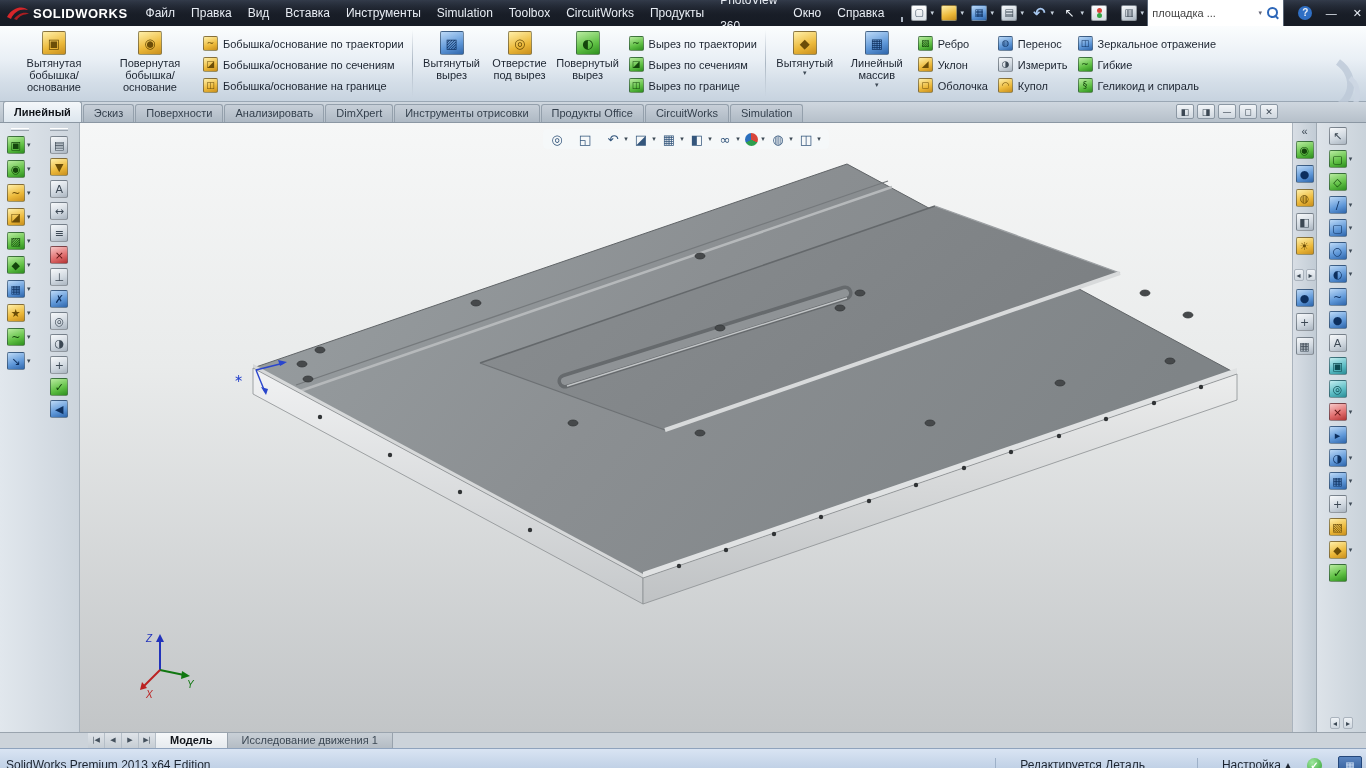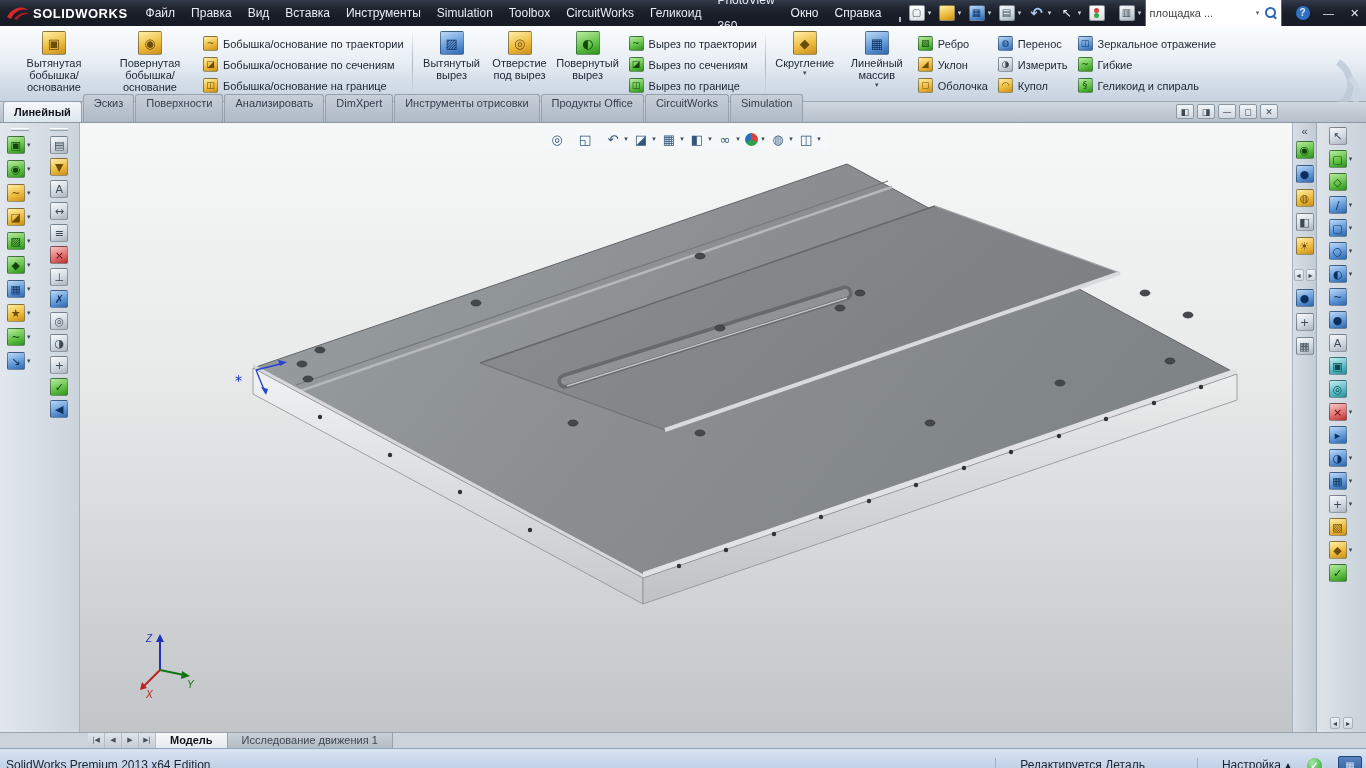--- a/index.html
+++ b/index.html
@@ -56,21 +56,21 @@
 .rbtn-lg .icon24{margin-bottom:2px;}
 .rbtn-lg .drop{margin-top:1px;}
 .w92{width:96px;}.w70{width:72px;}.w62{width:64px;}
 .rstack{display:flex;flex-direction:column;justify-content:flex-start;padding-top:5px;}
 .rbtn-sm{display:flex;align-items:center;gap:5px;font-size:11px;color:#1c2430;padding:1px 5px;height:21px;white-space:nowrap;}
 .ribbon-logo{position:absolute;right:2px;top:28px;width:44px;height:70px;opacity:.8;}
 
 
 .cmdtabs{position:absolute;top:102px;left:0;right:0;height:21px;background:linear-gradient(#cfd7df,#b6c0ca);border-bottom:1px solid #8b97a3;display:flex;align-items:flex-end;padding-left:3px;}
 .ctab-row{display:flex;align-items:flex-end;height:21px;}
-.ctab{padding:0 10px;font-size:11px;color:#333f4c;border:1px solid #94a0ac;border-bottom:none;background:linear-gradient(#c7cfd8,#aeb9c4);margin-right:1px;border-radius:3px 3px 0 0;height:28px;line-height:17px;}
+.ctab{padding:0 10px;font-size:11px;color:#333f4c;border:1px solid #94a0ac;border-bottom:none;background:linear-gradient(#c7cfd8,#aeb9c4);margin-right:1px;border-radius:3px 3px 0 0;height:18px;line-height:17px;}
 .ctab.s-active{background:linear-gradient(#f4f7fa,#dde6ee);font-weight:bold;color:#10141a;height:21px;line-height:20px;}
 .cm-controls{margin-left:auto;margin-right:88px;display:flex;gap:3px;align-items:center;padding-bottom:3px;}
 .cm-btn{width:18px;height:15px;border:1px solid #8b97a3;border-radius:2px;background:linear-gradient(#f2f5f8,#cfd7df);display:flex;align-items:center;justify-content:center;font-size:9px;color:#3c4854;}
 
 
 .main{position:absolute;top:123px;left:0;right:0;height:609px;}
 .left-tools{position:absolute;left:0;top:0;bottom:0;width:80px;background:linear-gradient(90deg,#e1e7ed,#ccd4dc);border-right:1px solid #a8b2bc;display:flex;}
 .tool-col{width:40px;display:flex;flex-direction:column;align-items:center;padding-top:5px;}
 .grip{width:18px;height:3px;border-top:1px solid #fff;border-bottom:1px solid #9aa4ae;margin-bottom:5px;}
 .tool-btn{display:flex;align-items:center;margin-bottom:6px;}
@@ -125,21 +125,21 @@
     <nav class="menus">
 
     <div class="menu-item">Файл</div>
         <div class="menu-item">Правка</div>
         <div class="menu-item">Вид</div>
         <div class="menu-item">Вставка</div>
         <div class="menu-item">Инструменты</div>
         <div class="menu-item">Simulation</div>
         <div class="menu-item">Toolbox</div>
         <div class="menu-item">CircuitWorks</div>
-        <div class="menu-item">Геликоид</div>
+        <div class="menu-item">Продукты</div>
         <div class="menu-item">PhotoView 360</div>
         <div class="menu-item">Окно</div>
         <div class="menu-item">Справка</div>
       </nav>
     <span class="pin"></span>
     <div class="qat">
 
         <div class="qat-btn">
           <span class="ic icon16 s-light">
             <span class="glyph">▢</span>
@@ -265,21 +265,21 @@
         <div class="rbtn-sm">
             <span class="ic icon15 s-green">◫</span>
             <span>Вырез по границе</span>
           </div>
       </div>
     </div>
     <div class="rsep"></div>
     <div class="rgroup">
       <div class="rbtn-lg w70">
         <span class="ic icon24 s-gold">◆</span>
-        <span>Скругление</span>
+        <span>Вытянутый</span>
         <span class="drop">▾</span>
       </div>
       <div class="rbtn-lg w70">
         <span class="ic icon24 s-blue">▦</span>
         <span>Линейный массив</span>
         <span class="drop">▾</span>
       </div>
       <div class="rstack">
         <div class="rbtn-sm">
             <span class="ic icon15 s-green">▧</span>

